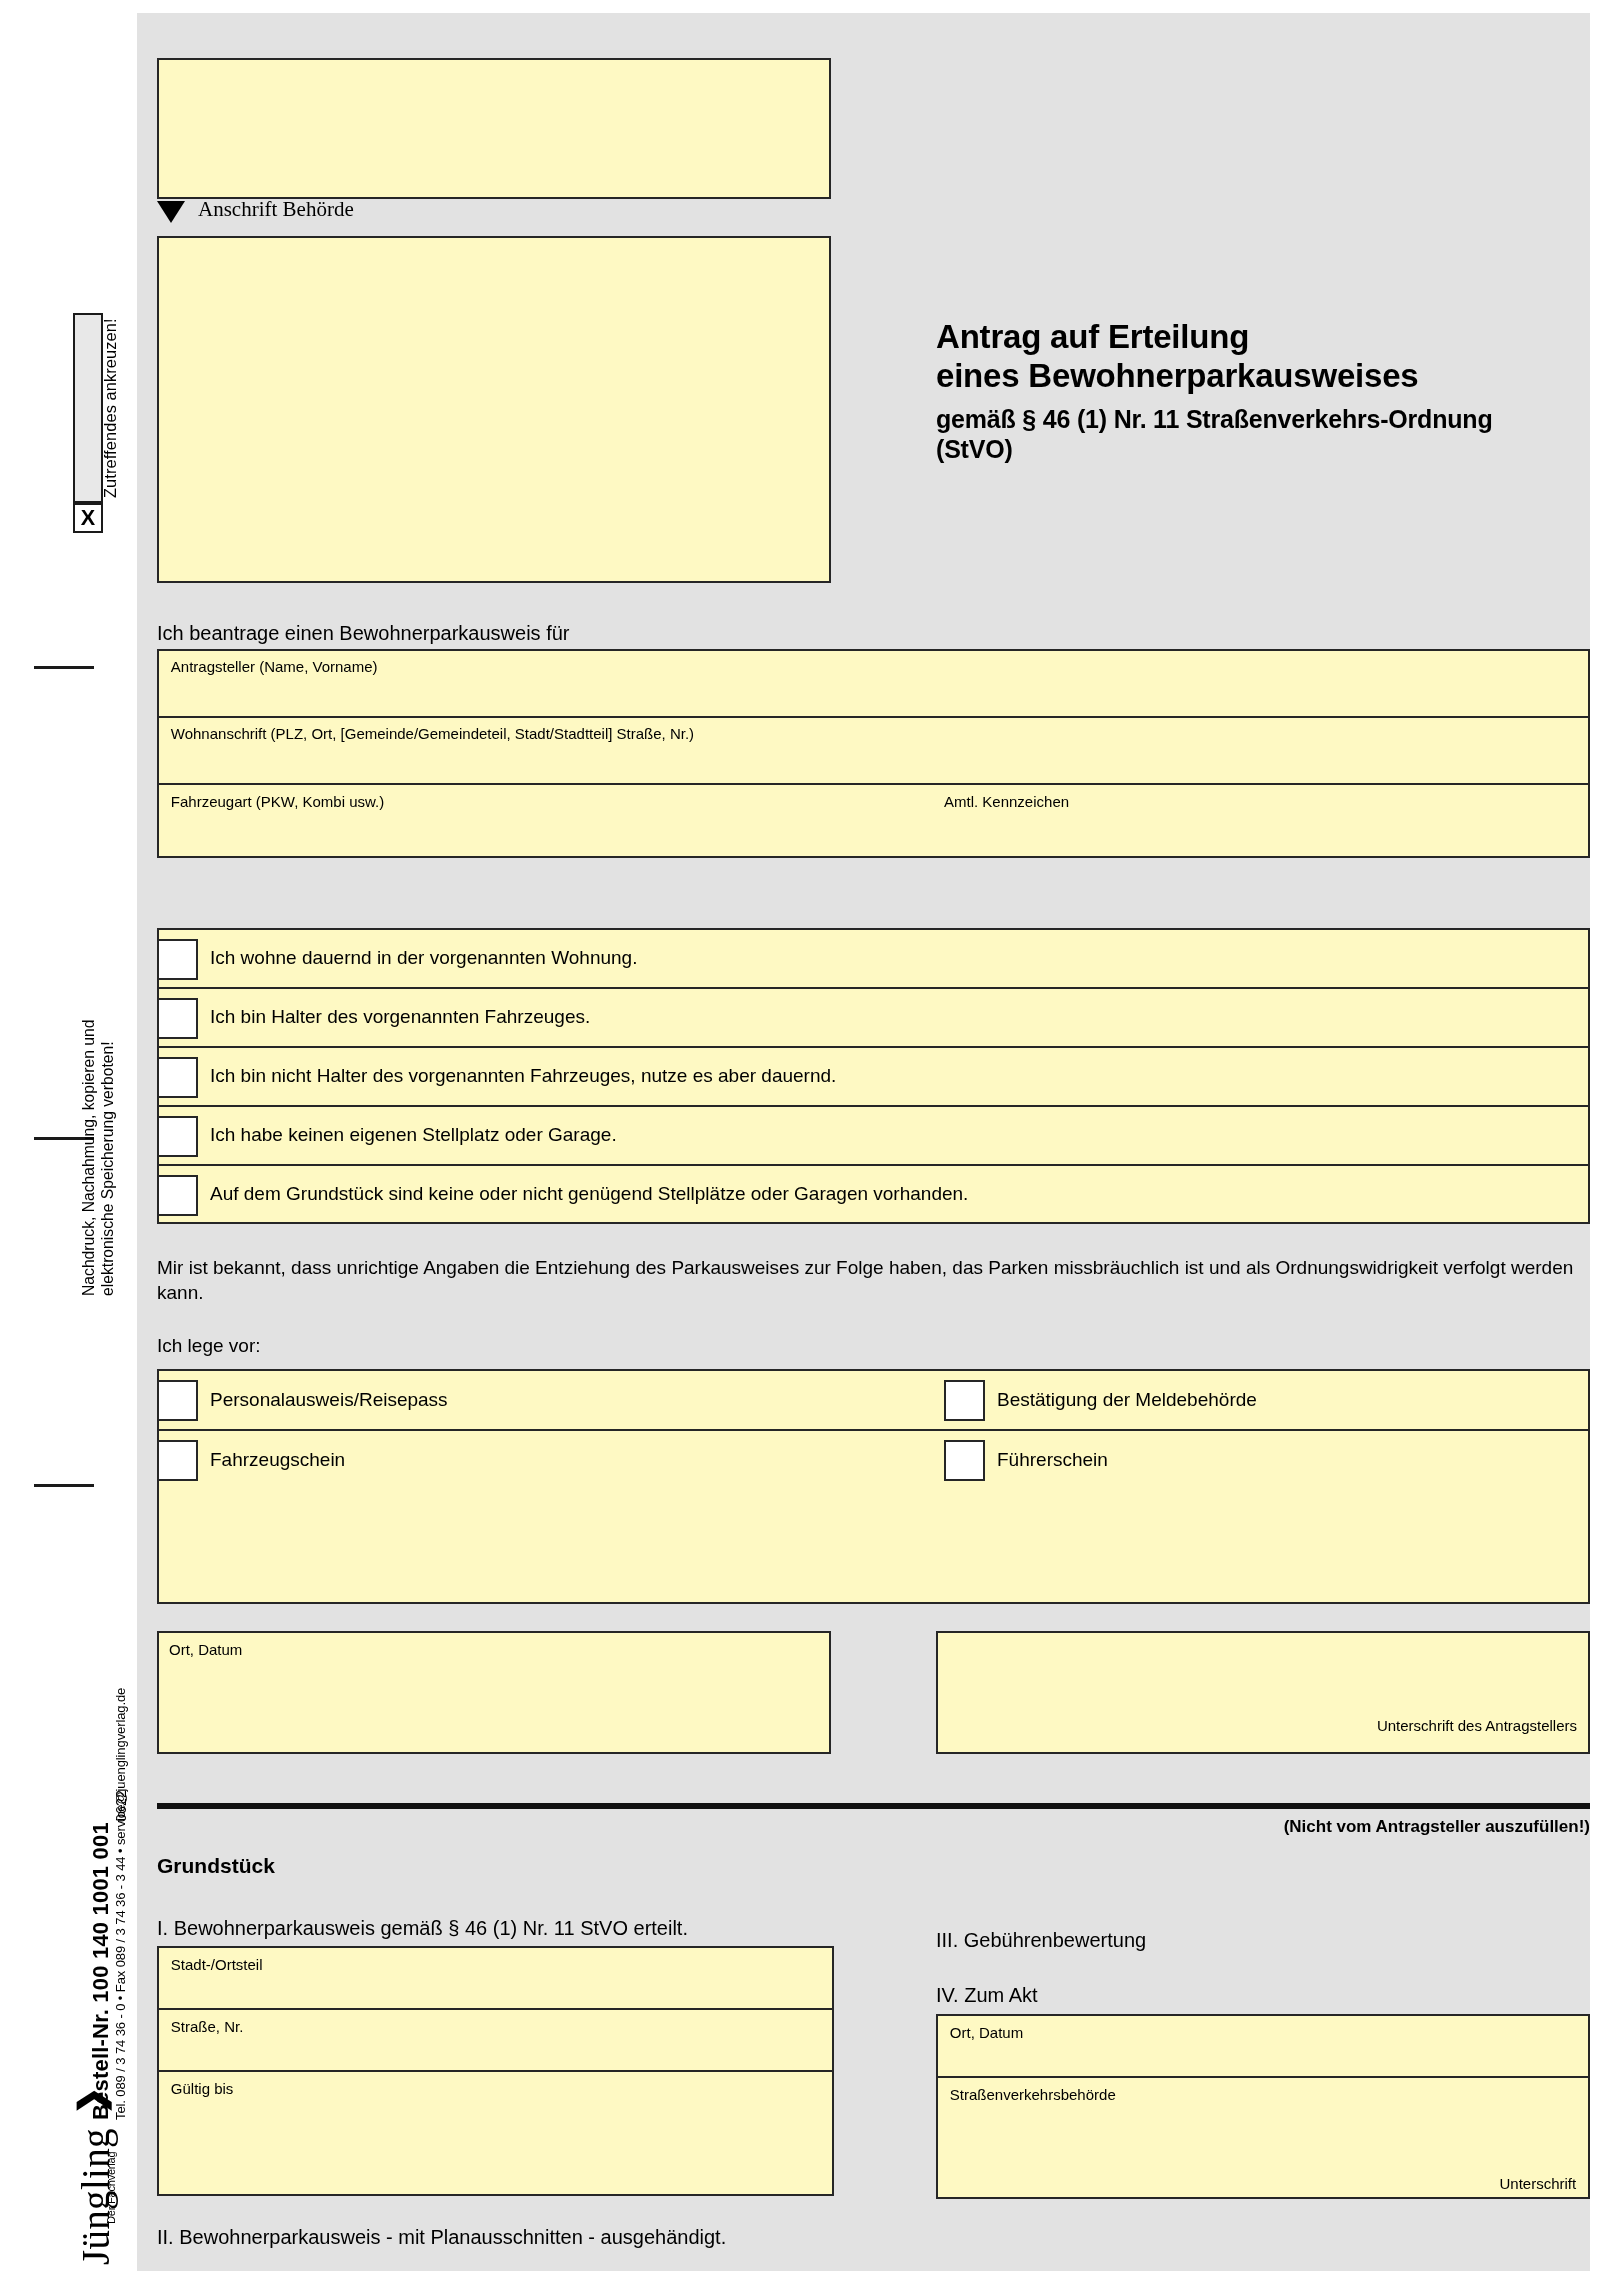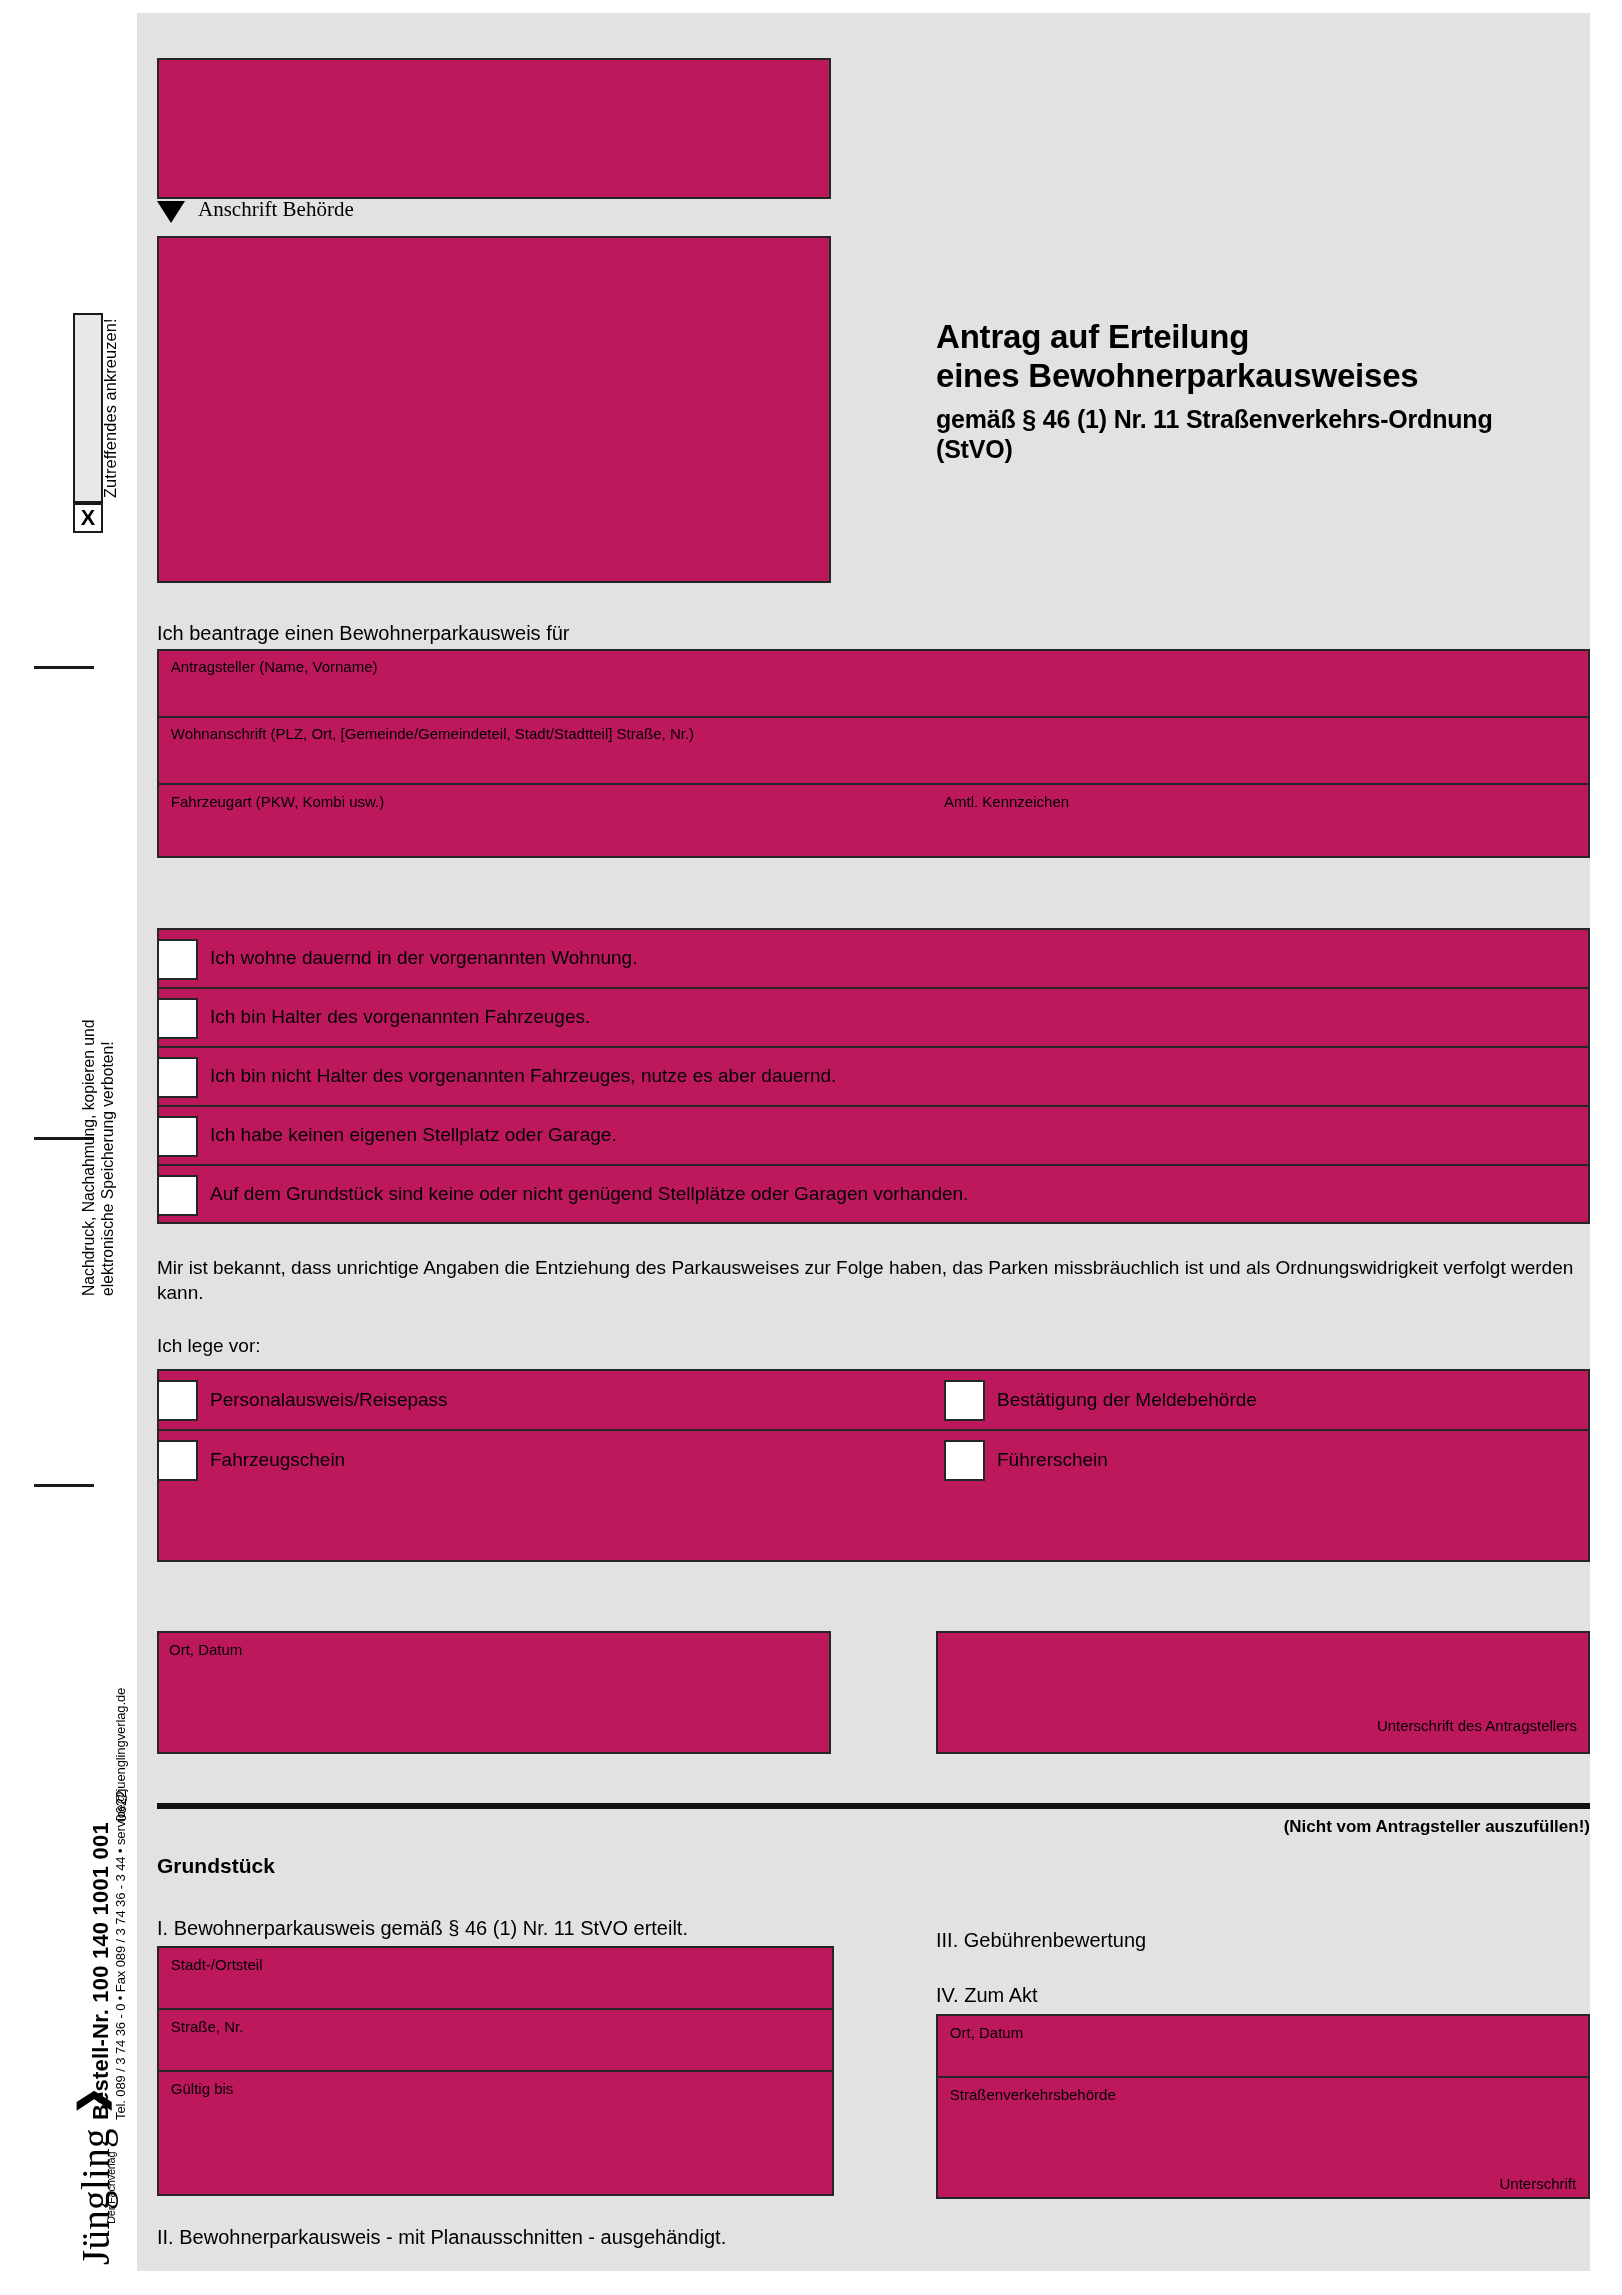--- a/index.html
+++ b/index.html
@@ -138,21 +138,21 @@
     top: 2115px;
     font-size: 34px;
     font-weight: bold;
     transform: rotate(-90deg);
     transform-origin: 0 0;
   }
 
   
   .wbox {
     position: absolute;
-    background: #be185d;
+    background: #fef9c3;
     border: 2px solid #262626;
     box-sizing: border-box;
   }
   .flabel {
     position: absolute;
     font-size: 15px;
     color: #000;
     white-space: nowrap;
   }
   .stext {
@@ -256,21 +256,21 @@
     width: 1433px;
     font-size: 19px;
     line-height: 1.32;
   }
   #ichlegevor {
     left: 157px; top: 1335px; font-size: 19px;
   }
 
   
   #docs-box {
-    left: 157px; top: 1369px; width: 1433px; height: 193px;
+    left: 157px; top: 1369px; width: 1433px; height: 235px;
   }
   .doc-row {
     position: relative;
     height: 60px;
     border-bottom: 2px solid #262626;
     box-sizing: border-box;
   }
   .doc-row:last-child { border-bottom: none; }
   .doc-cb {
     position: absolute;

